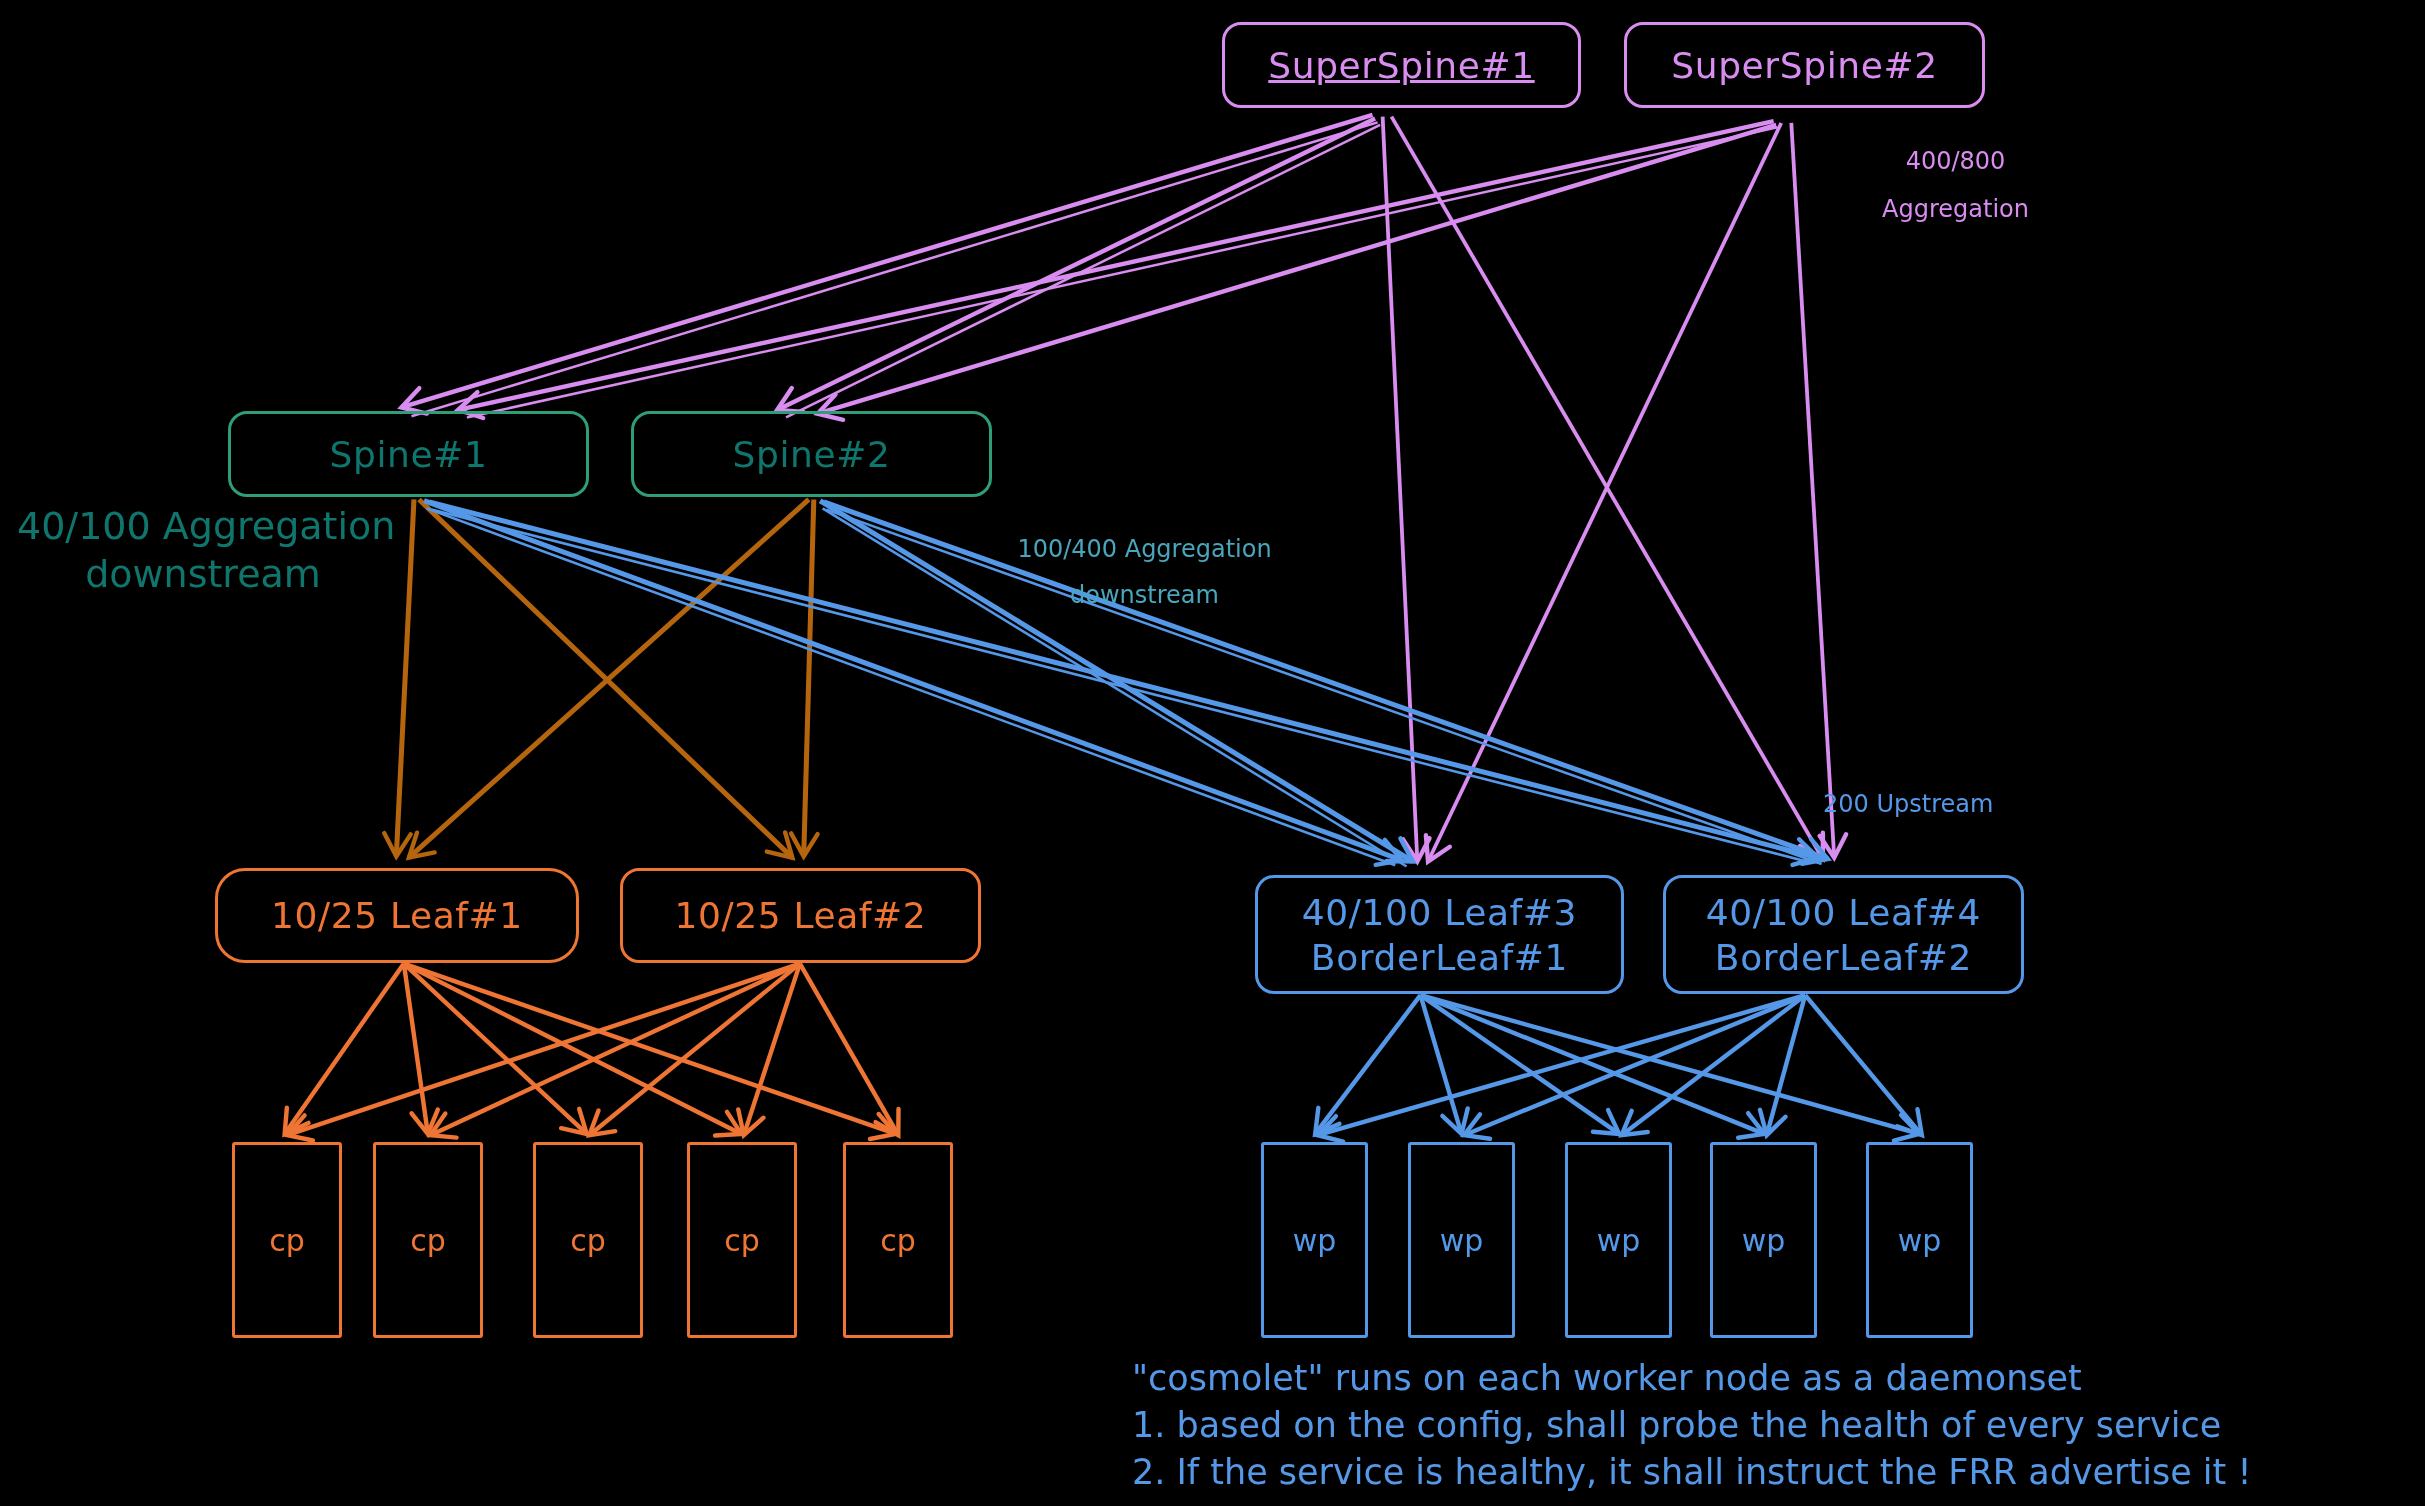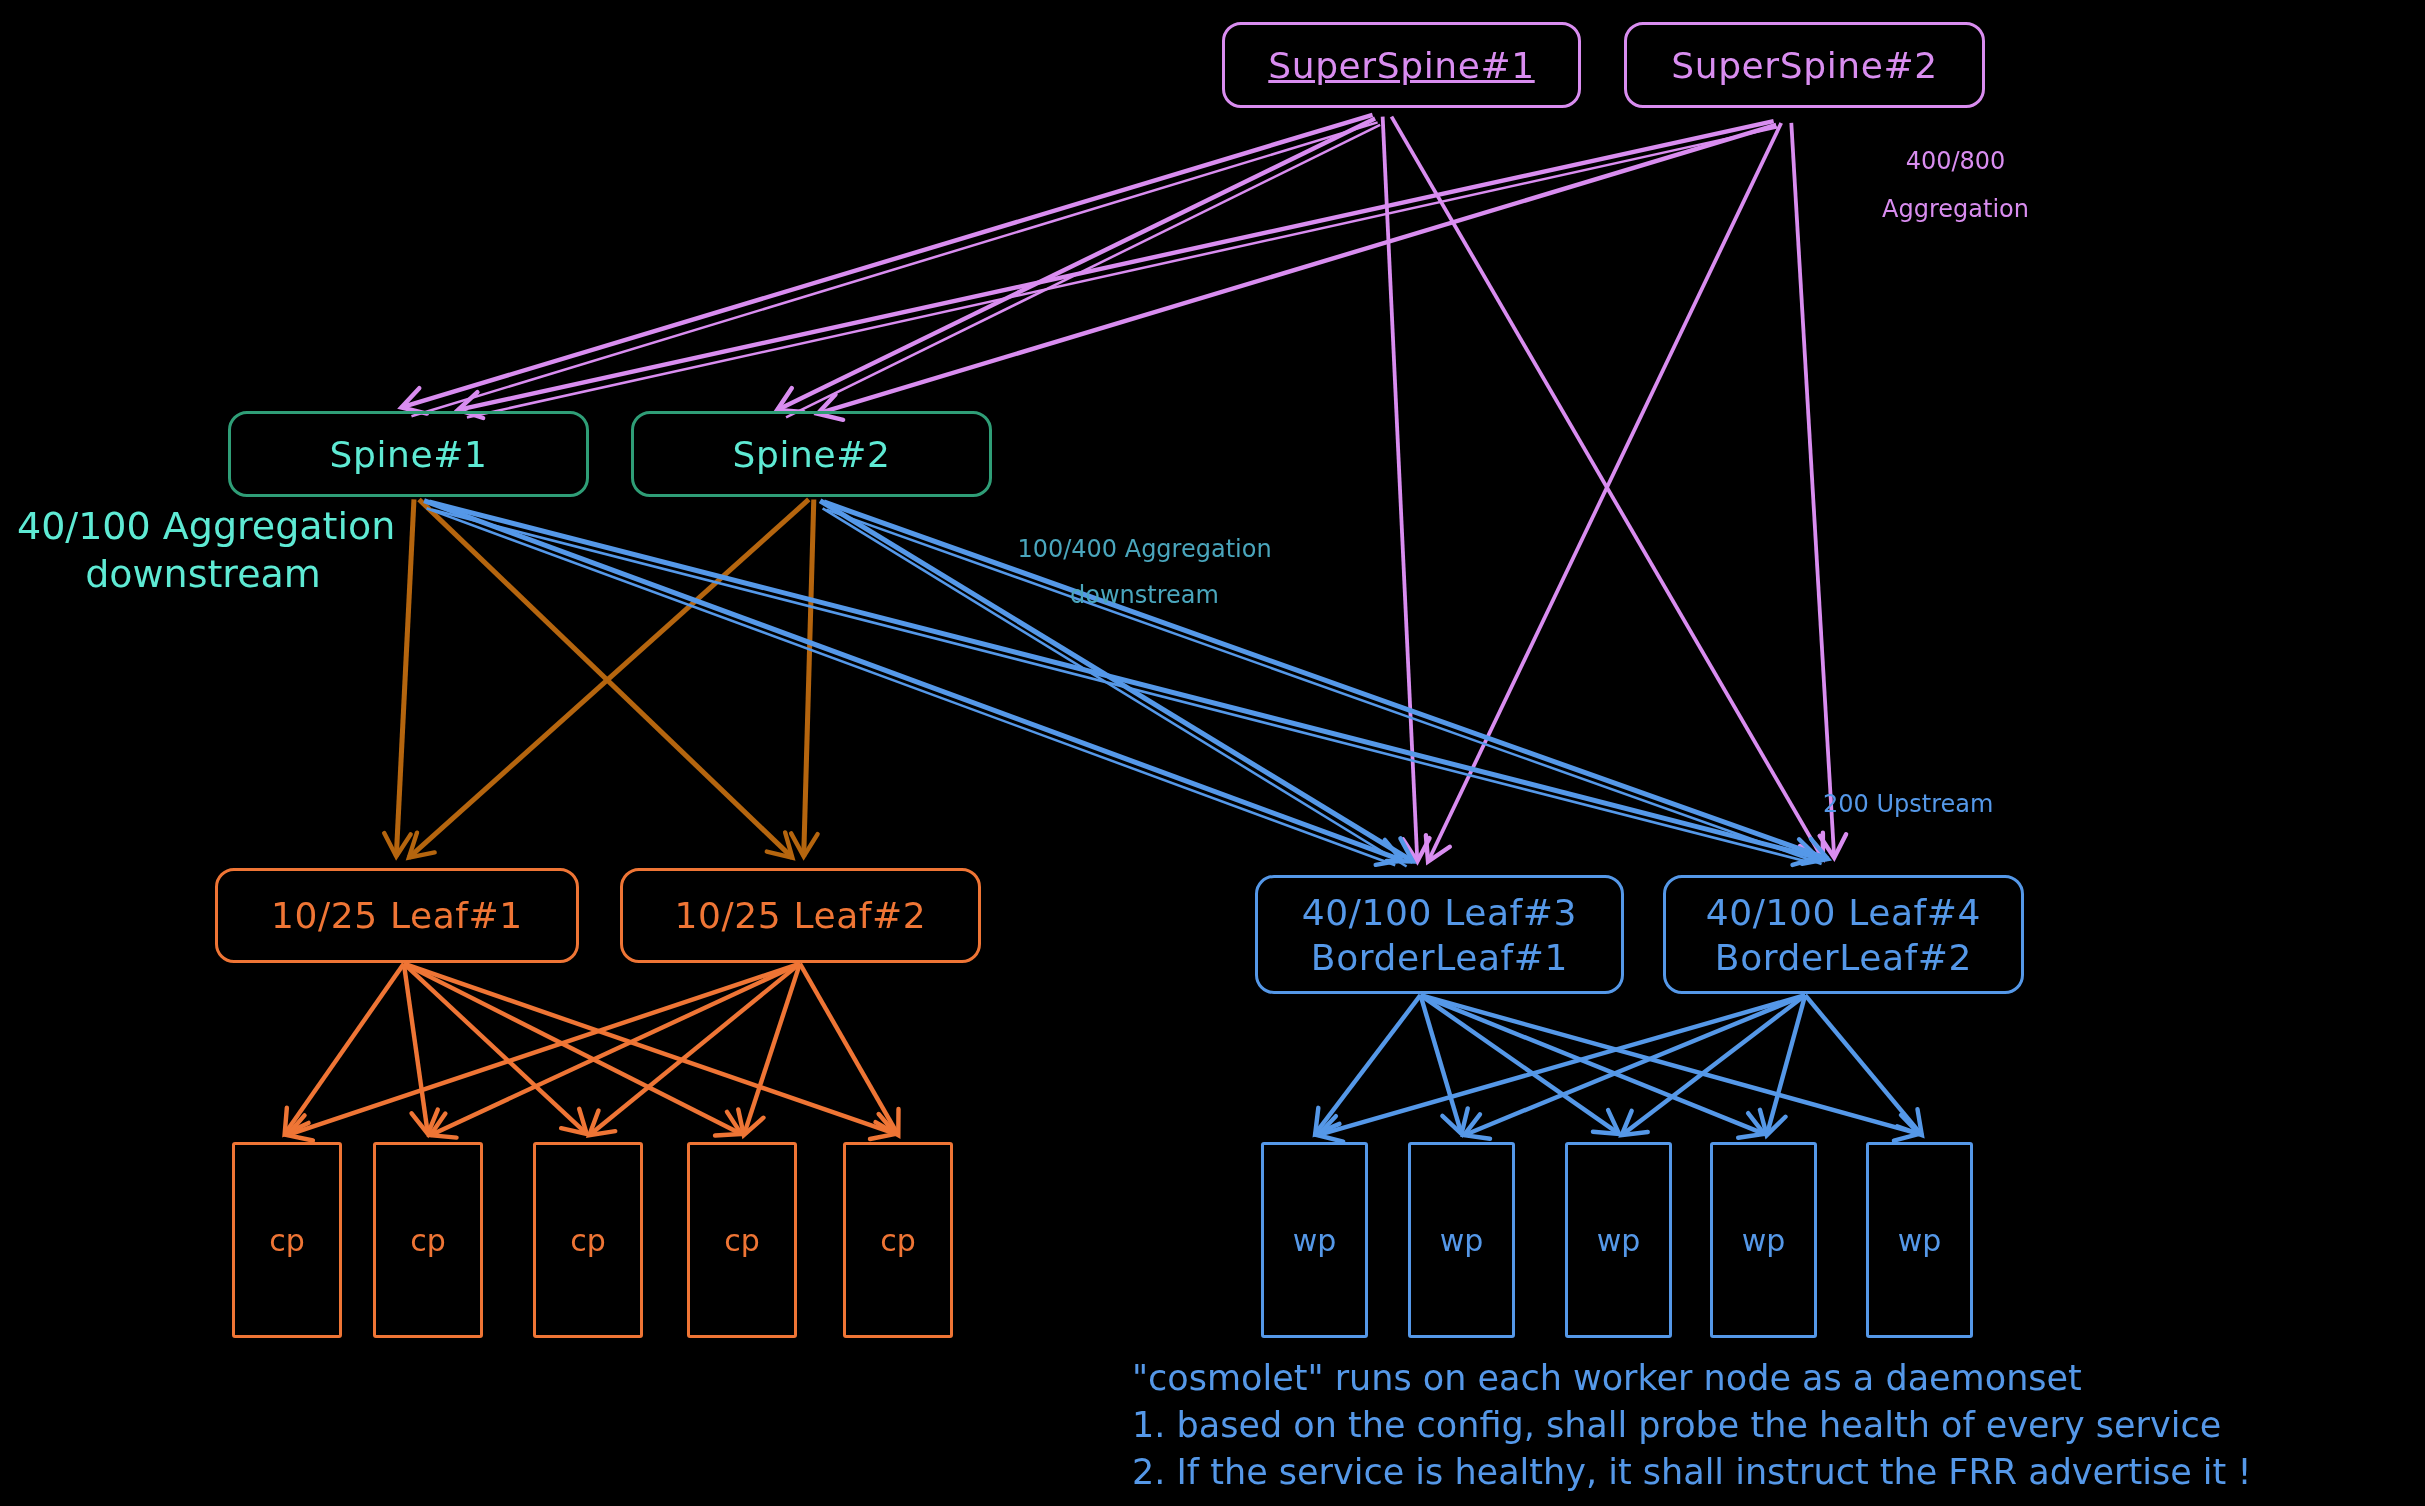--- a/index.html
+++ b/index.html
@@ -4,21 +4,21 @@
 <style>
   html,body{margin:0;padding:0;background:#000;}
   #canvas{position:relative;width:2426px;height:1506px;background:#000;overflow:hidden;
           font-family:"DejaVu Sans",sans-serif;}
   #wires{position:absolute;left:0;top:0;width:2426px;height:1506px;}
   .node{position:absolute;box-sizing:border-box;display:flex;flex-direction:column;
         align-items:center;justify-content:center;text-align:center;background:transparent;}
   .big{border:3.8px solid;border-radius:19px;font-size:36px;letter-spacing:0.6px;}
   .tiny{border:3.8px solid;border-radius:3px;font-size:30px;}
   .pink{color:#d98df0;border-color:#d98df0;}
-  .green{color:#5eead4;border-color:#2f9e77;}
+  .green{color:#0f766e;border-color:#2f9e77;}
   .orange{color:#ef7535;border-color:#ef7535;}
   .blue{color:#5598e8;border-color:#5598e8;}
   .cyan{color:#4aa6bd;}
   .ann{position:absolute;font-size:24px;line-height:48px;white-space:nowrap;}
   .center{text-align:center;}
   .notes{position:absolute;font-size:35px;line-height:47px;color:#5598e8;white-space:nowrap;}
   .bl-line{line-height:45px;}
 </style>
 </head>
 <body>
@@ -110,21 +110,21 @@
     <span>SuperSpine#2</span>
   </div>
 
   <div class="node big green" style="left:228px;top:411px;width:361px;height:86px;">
     <span>Spine#1</span>
   </div>
   <div class="node big green" style="left:631px;top:411px;width:361px;height:86px;">
     <span>Spine#2</span>
   </div>
 
-  <div class="node big orange" style="left:215px;top:868px;width:364px;height:95px;">
+  <div class="node big orange" style="left:215px;top:868px;width:364px;height:95px;border-radius:30px;">
     <span>10/25 Leaf#1</span>
   </div>
   <div class="node big orange" style="left:620px;top:868px;width:361px;height:95px;">
     <span>10/25 Leaf#2</span>
   </div>
 
   <div class="node big blue" style="left:1255px;top:875px;width:369px;height:119px;">
     <span class="bl-line">40/100 Leaf#3</span>
     <span class="bl-line">BorderLeaf#1</span>
   </div>

